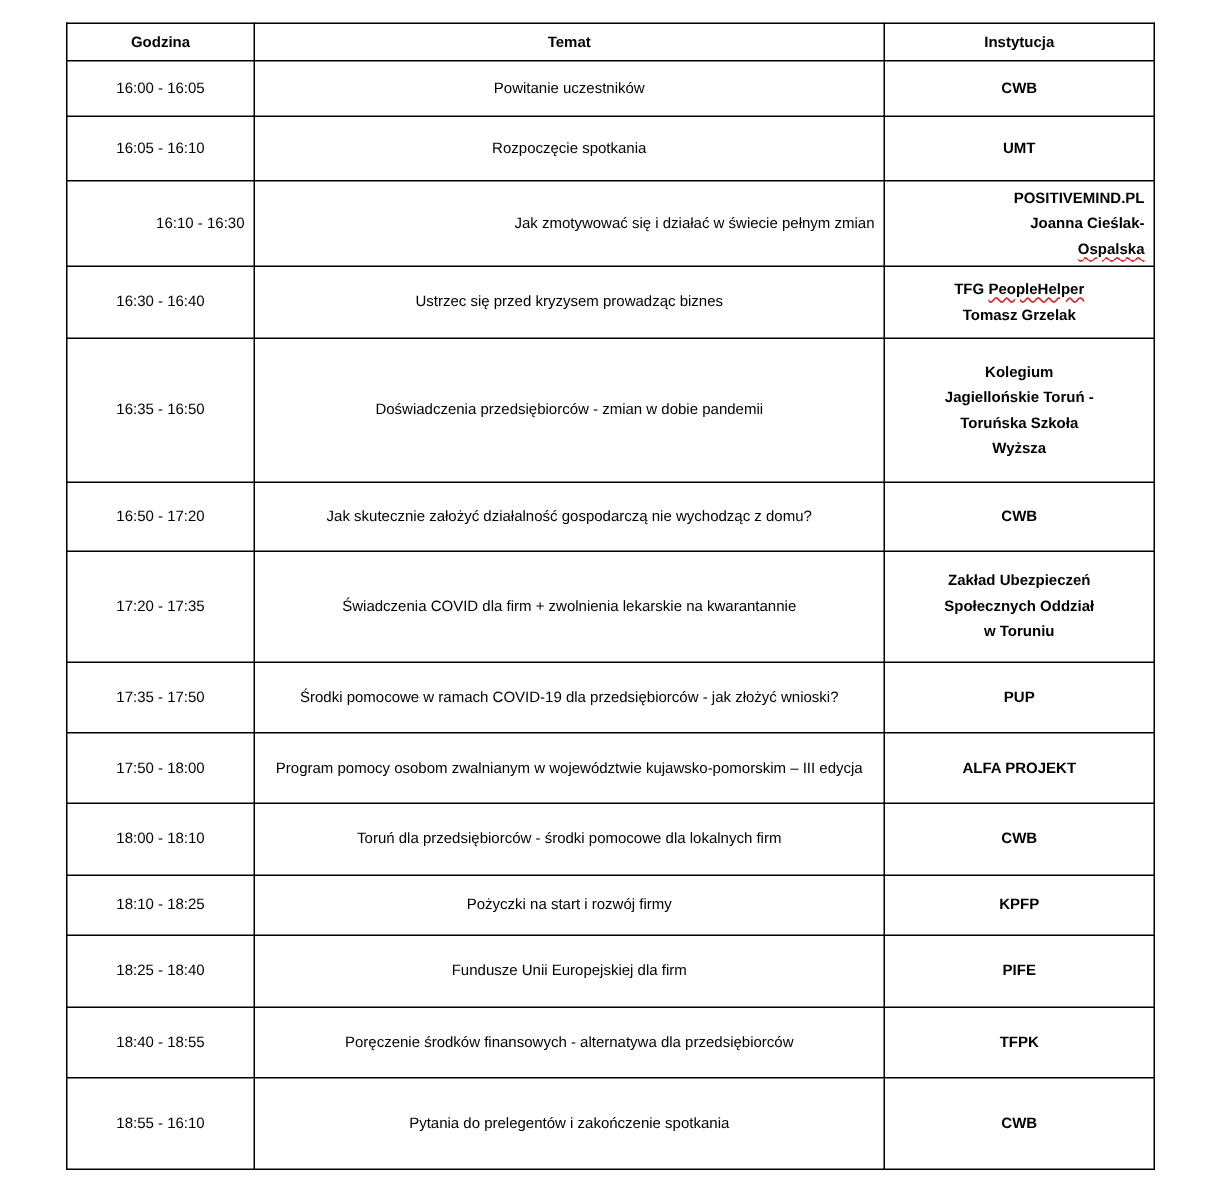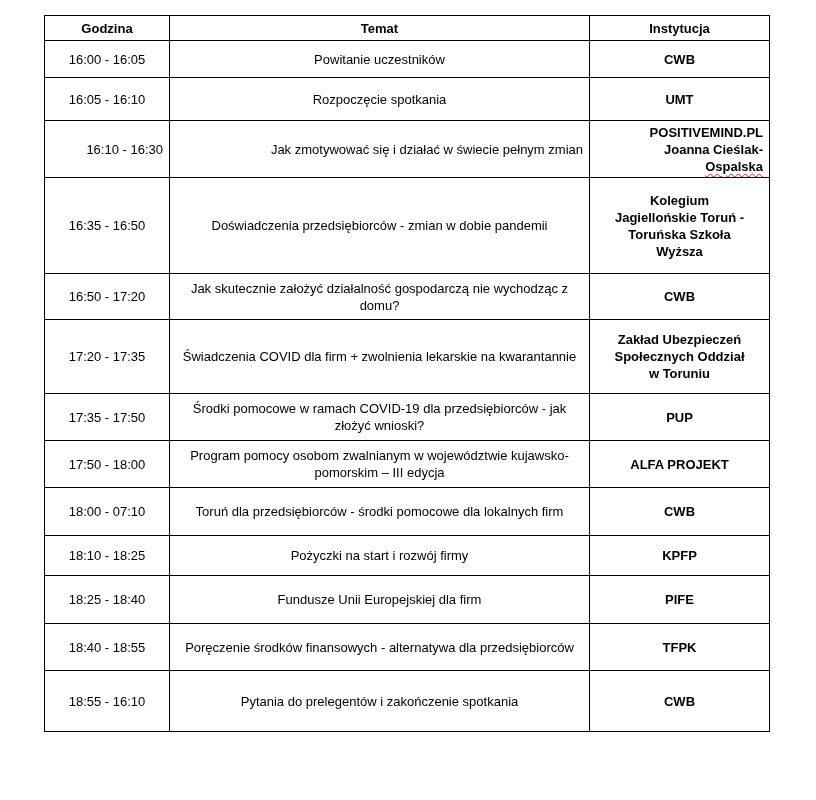--- a/index.html
+++ b/index.html
@@ -20,21 +20,21 @@
       top: 15px;
       border-collapse: collapse;
       table-layout: fixed;
       width: 725px;
     }
     table.agenda td, table.agenda th {
       border: 1px solid #000000;
       text-align: center;
       vertical-align: middle;
       padding: 0 6px;
-      font-size: 13px;
+      font-size: 10px;
       line-height: 17px;
       overflow: hidden;
     }
     table.agenda th {
       font-weight: bold;
       height: 24px;
     }
     col.c-time { width: 125px; }
     col.c-topic { width: 420px; }
     col.c-inst { width: 180px; }
@@ -95,20 +95,28 @@
     </tr>
     <tr class="r2">
       <td class="time">16:10 - 16:30</td>
       <td class="topic">Jak zmotywować się i działać w świecie pełnym zmian</td>
       <td class="inst">
         <span class="line">POSITIVEMIND.PL</span>
         <span class="line">Joanna Cieślak-</span>
         <span class="line"><span class="spell">Ospalska</span></span>
       </td>
     </tr>
+    <tr class="r3">
+      <td class="time">16:30 - 16:40</td>
+      <td class="topic">Ustrzec się przed kryzysem prowadząc biznes</td>
+      <td class="inst">
+        <span class="line" id="tfg-line"><span>TFG </span><span class="spell">PeopleHelper</span></span>
+        <span class="line">Tomasz Grzelak</span>
+      </td>
+    </tr>
     <tr class="r4">
       <td class="time">16:35 - 16:50</td>
       <td class="topic">Doświadczenia przedsiębiorców - zmian w dobie pandemii</td>
       <td class="inst">
         <span class="line">Kolegium</span>
         <span class="line">Jagiellońskie Toruń -</span>
         <span class="line">Toruńska Szkoła</span>
         <span class="line">Wyższa</span>
       </td>
     </tr>
@@ -136,21 +144,21 @@
       </td>
     </tr>
     <tr class="r8">
       <td class="time">17:50 - 18:00</td>
       <td class="topic">Program pomocy osobom zwalnianym w województwie kujawsko-pomorskim – III edycja</td>
       <td class="inst">
         <span class="line">ALFA PROJEKT</span>
       </td>
     </tr>
     <tr class="r9">
-      <td class="time">18:00 - 07:10</td>
+      <td class="time">18:00 - 18:10</td>
       <td class="topic">Toruń dla przedsiębiorców - środki pomocowe dla lokalnych firm</td>
       <td class="inst">
         <span class="line">CWB</span>
       </td>
     </tr>
     <tr class="r10">
       <td class="time">18:10 - 18:25</td>
       <td class="topic">Pożyczki na start i rozwój firmy</td>
       <td class="inst">
         <span class="line">KPFP</span>

